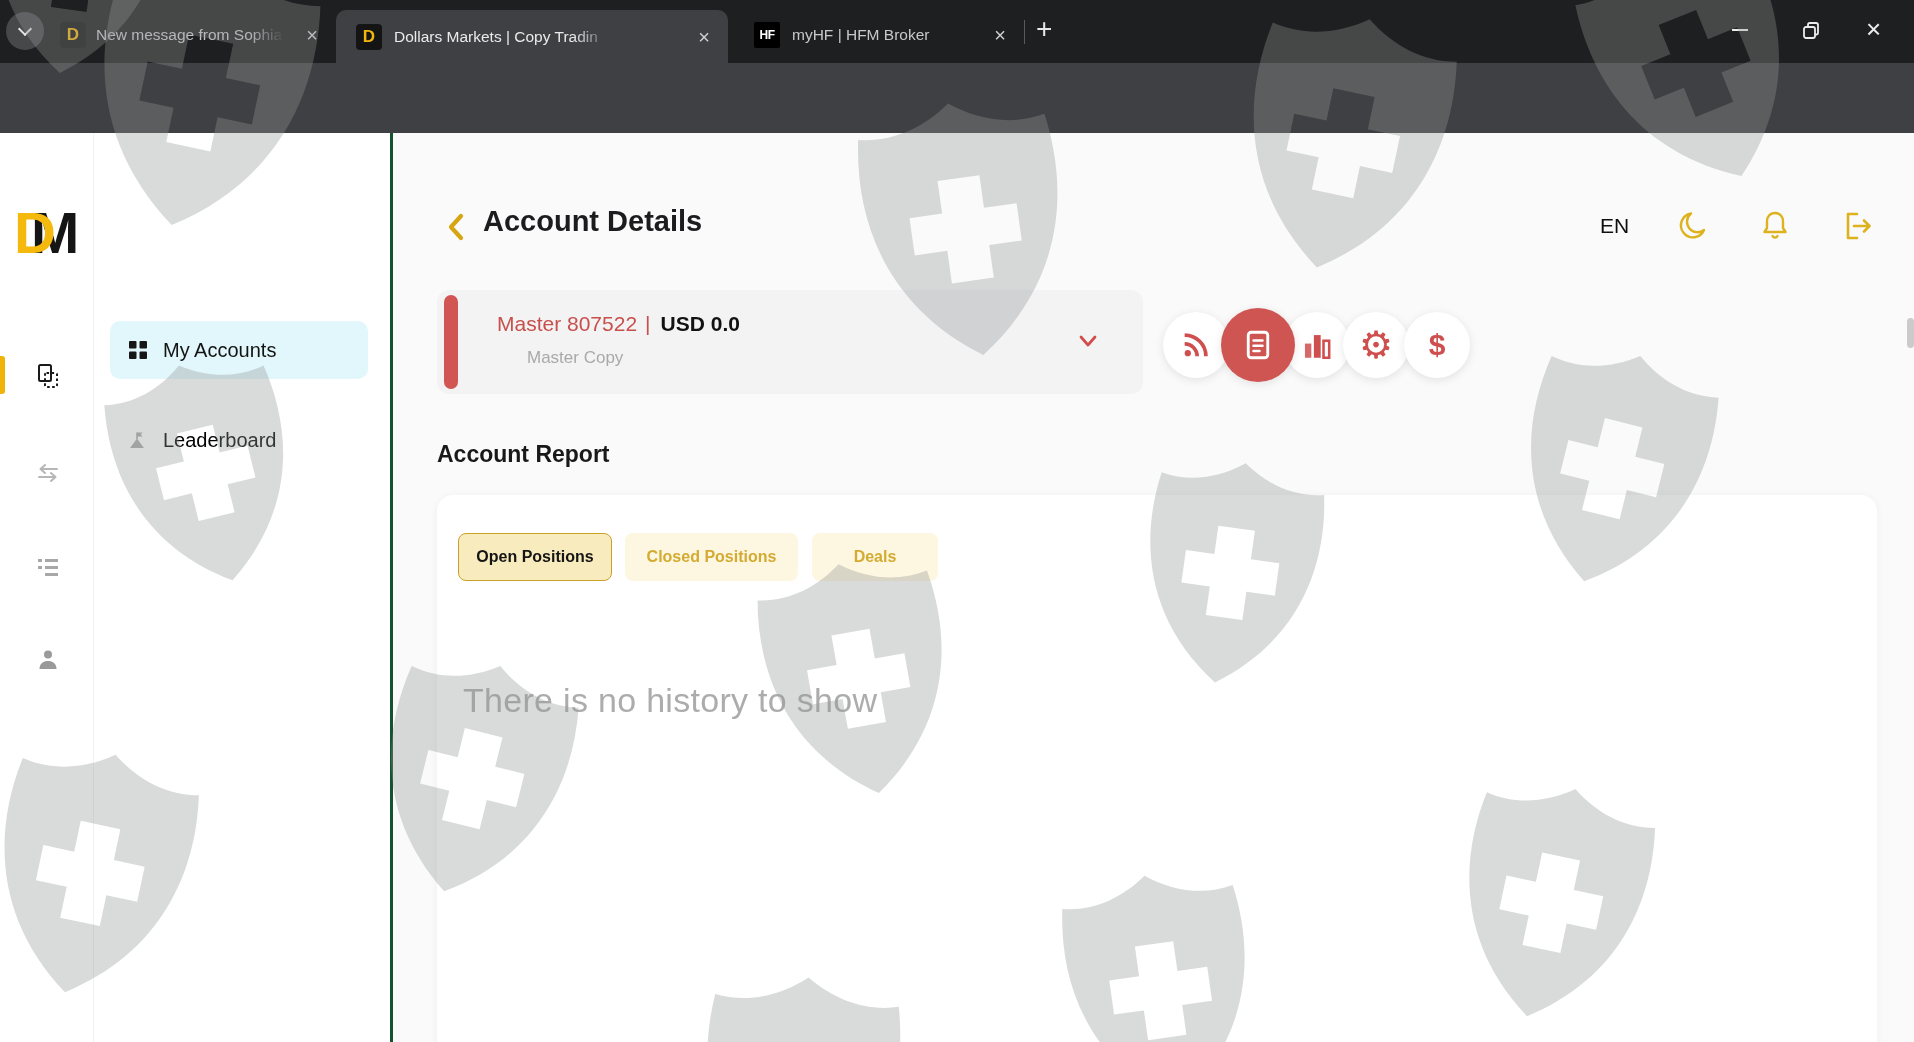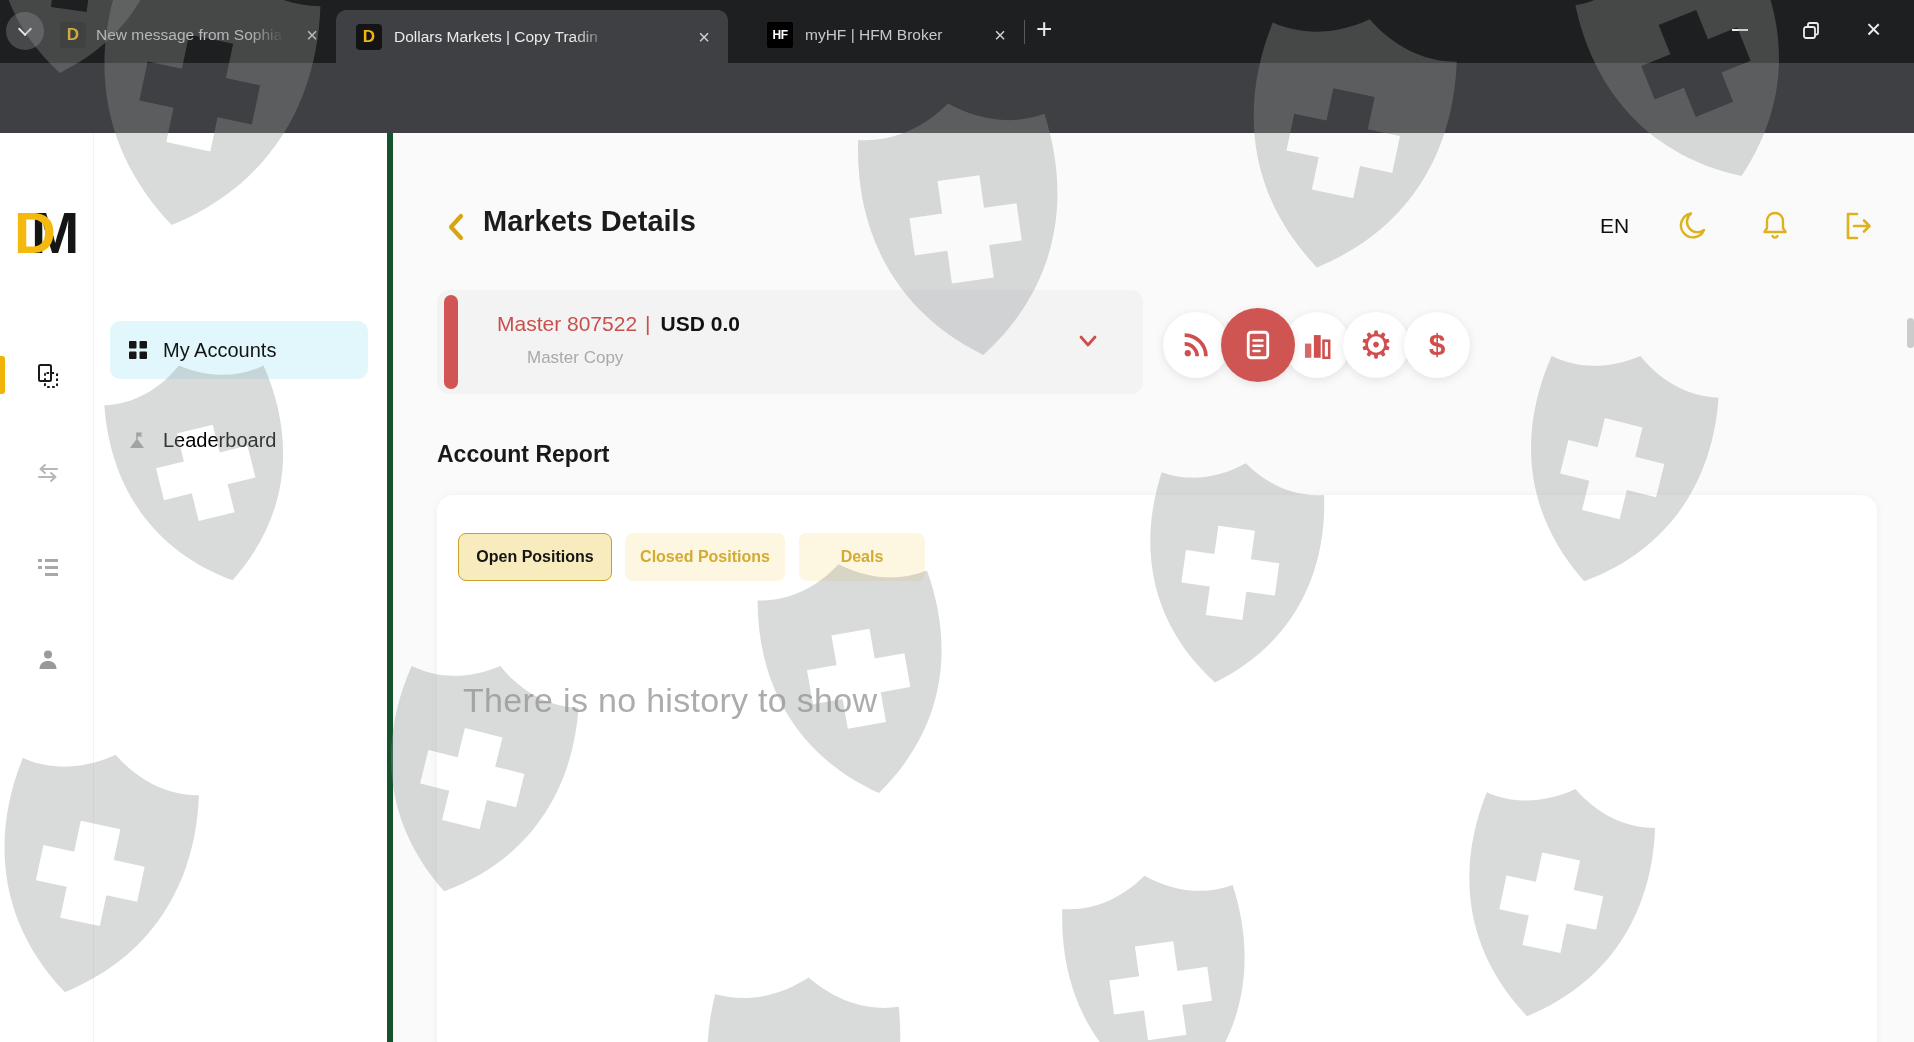--- a/index.html
+++ b/index.html
@@ -38,21 +38,21 @@
   .glyphbtn { position:absolute; color:#d6d7d8; }
   .avatar { position:absolute; left:1700px; top:77px; width:42px; height:42px; border-radius:50%;
             border:2px solid #85878a;
             background:
               radial-gradient(circle at 66% 60%, #2e3e5f 0 24%, rgba(0,0,0,0) 25%),
               radial-gradient(circle at 34% 30%, #f0a869 0 45%, #d98a4e 46% 78%, #c9793f 100%); }
 
   
   .page { position:absolute; left:0; top:133px; width:1914px; height:909px; background:#fafafa; }
   .rail { position:absolute; left:0; top:133px; width:94px; height:909px; background:#fff; border-right:1px solid #eef3f4; }
-  .sidebar { position:absolute; left:94px; top:133px; width:299px; height:909px; background:#fff; border-right:6px solid #14532d; }
+  .sidebar { position:absolute; left:94px; top:133px; width:299px; height:909px; background:#fff; border-right:3px solid #14532d; }
 
   .logo { position:absolute; left:14px; top:66px; width:66px; height:62px; font-weight:900; font-size:58px; }
   .logo .m { position:absolute; left:17px; top:0; color:#151515; }
   .logo .d { position:absolute; left:0; top:0; color:#f5b80c; }
   .rail-ind { position:absolute; left:0; top:223px; width:5px; height:38px; background:#f0b408; border-radius:0 3px 3px 0; }
   .rail-ic { position:absolute; left:34px; width:28px; height:28px; }
 
   .side-title { position:absolute; left:31px; top:215px; font-size:27px; font-weight:600; color:#121212; letter-spacing:0.2px; }
   .side-item { position:absolute; left:16px; width:258px; border-radius:10px; display:flex; align-items:center; }
   .side-item.active { top:188px; height:58px; background:#e2f7fb; }
@@ -113,21 +113,21 @@
       <span class="tab-close" style="margin-right:14px;">×</span>
     </div>
 
     <div class="tab active" style="left:336px;width:392px;">
       <span class="favicon" style="margin-left:20px;">D</span>
       <span class="tab-title" style="margin-left:12px;width:218px;">Dollars Markets | Copy Tradin</span>
       <span class="tab-close" style="margin-right:18px;">×</span>
     </div>
 
     <div class="tab" style="left:740px;width:278px;">
-      <span class="favicon hf" style="margin-left:27px;">HF</span>
+      <span class="favicon hf" style="margin-left:14px;">HF</span>
       <span class="tab-title" style="margin-left:12px;width:176px;">myHF | HFM Broker</span>
       <span class="tab-close" style="margin-right:12px;">×</span>
     </div>
 
     <div class="tab-sep"></div>
     <div class="newtab">+</div>
 
     <div class="winbtn" style="left:1732px;">
       <div class="minline"></div>
     </div>
@@ -226,21 +226,21 @@
         <path d="M10 10 V3.5" stroke="#aaaaaa" stroke-width="1.6"></path>
         <path d="M10 3.5 H15.5 L13.8 5.5 L15.5 7.5 H10 Z" fill="#aaaaaa"></path>
       </svg>
       <span class="side-label">Leaderboard</span>
     </div>
   </div>
 
   <svg class="back-chev" width="22" height="30" viewBox="0 0 22 30">
     <path d="M16 4 L6 15 L16 26" fill="none" stroke="#d7a412" stroke-width="4.2" stroke-linecap="round" stroke-linejoin="round"></path>
   </svg>
-  <div class="page-title">Markets Details</div>
+  <div class="page-title">Account Details</div>
 
   <div class="lang">EN</div>
   <svg class="gold-ic" style="left:1676px;" viewBox="0 0 36 36">
     <path d="M28 22 A12 12 0 1 1 15 5.5 A10.5 10.5 0 0 0 28 22 Z" fill="none" stroke="#ddb21d" stroke-width="2.4" stroke-linejoin="round"></path>
   </svg>
   <svg class="gold-ic" style="left:1757px;" viewBox="0 0 36 36">
     <path d="M18 5 C12.8 5 10 9 10 13.5 V20 L7.5 24 H28.5 L26 20 V13.5 C26 9 23.2 5 18 5 Z" fill="none" stroke="#ddb21d" stroke-width="2.4" stroke-linejoin="round"></path>
     <path d="M15.5 28 A2.8 2.8 0 0 0 20.5 28" fill="none" stroke="#ddb21d" stroke-width="2.4" stroke-linecap="round"></path>
   </svg>
   <svg class="gold-ic" style="left:1838px;" viewBox="0 0 36 36">
@@ -286,21 +286,21 @@
   </div>
   <div class="circle-btn" style="left:1404px;top:312px;">
     <span class="red-glyph" style="font-size:30px;">$</span>
   </div>
 
   <div class="report-h">Account Report</div>
 
   <div class="report-card">
     <div class="rtabs">
       <div class="rtab on">Open Positions</div>
-      <div class="rtab off" style="width:160px;margin-left:13px;">Closed Positions</div>
+      <div class="rtab off" style="width:173px;margin-left:13px;">Closed Positions</div>
       <div class="rtab off" style="width:126px;margin-left:14px;">Deals</div>
     </div>
     <div class="empty-msg">There is no history to show</div>
   </div>
 
   <div class="scroll-thumb"></div>
 
   <div id="wm">
 
   <div class="shield" style="left: 75px; top: -51.75px; width: 250px; height: 287.5px; transform: rotate(12deg);">

